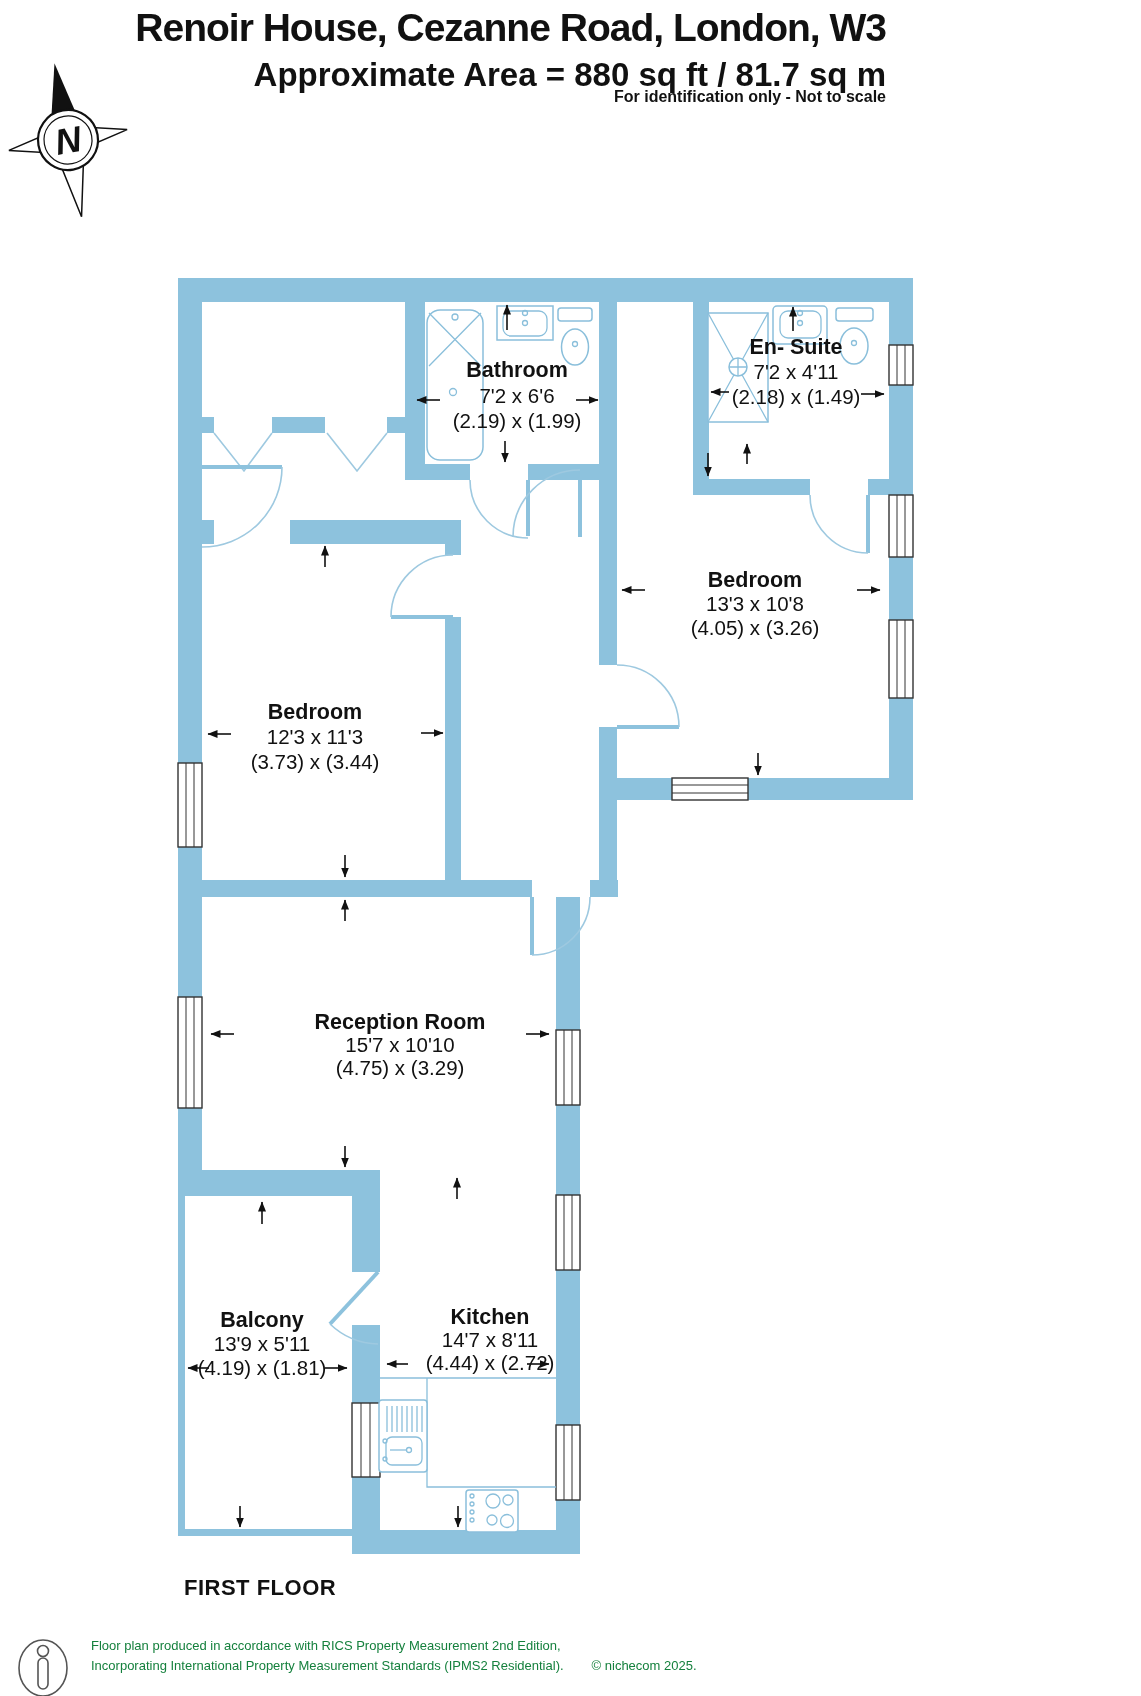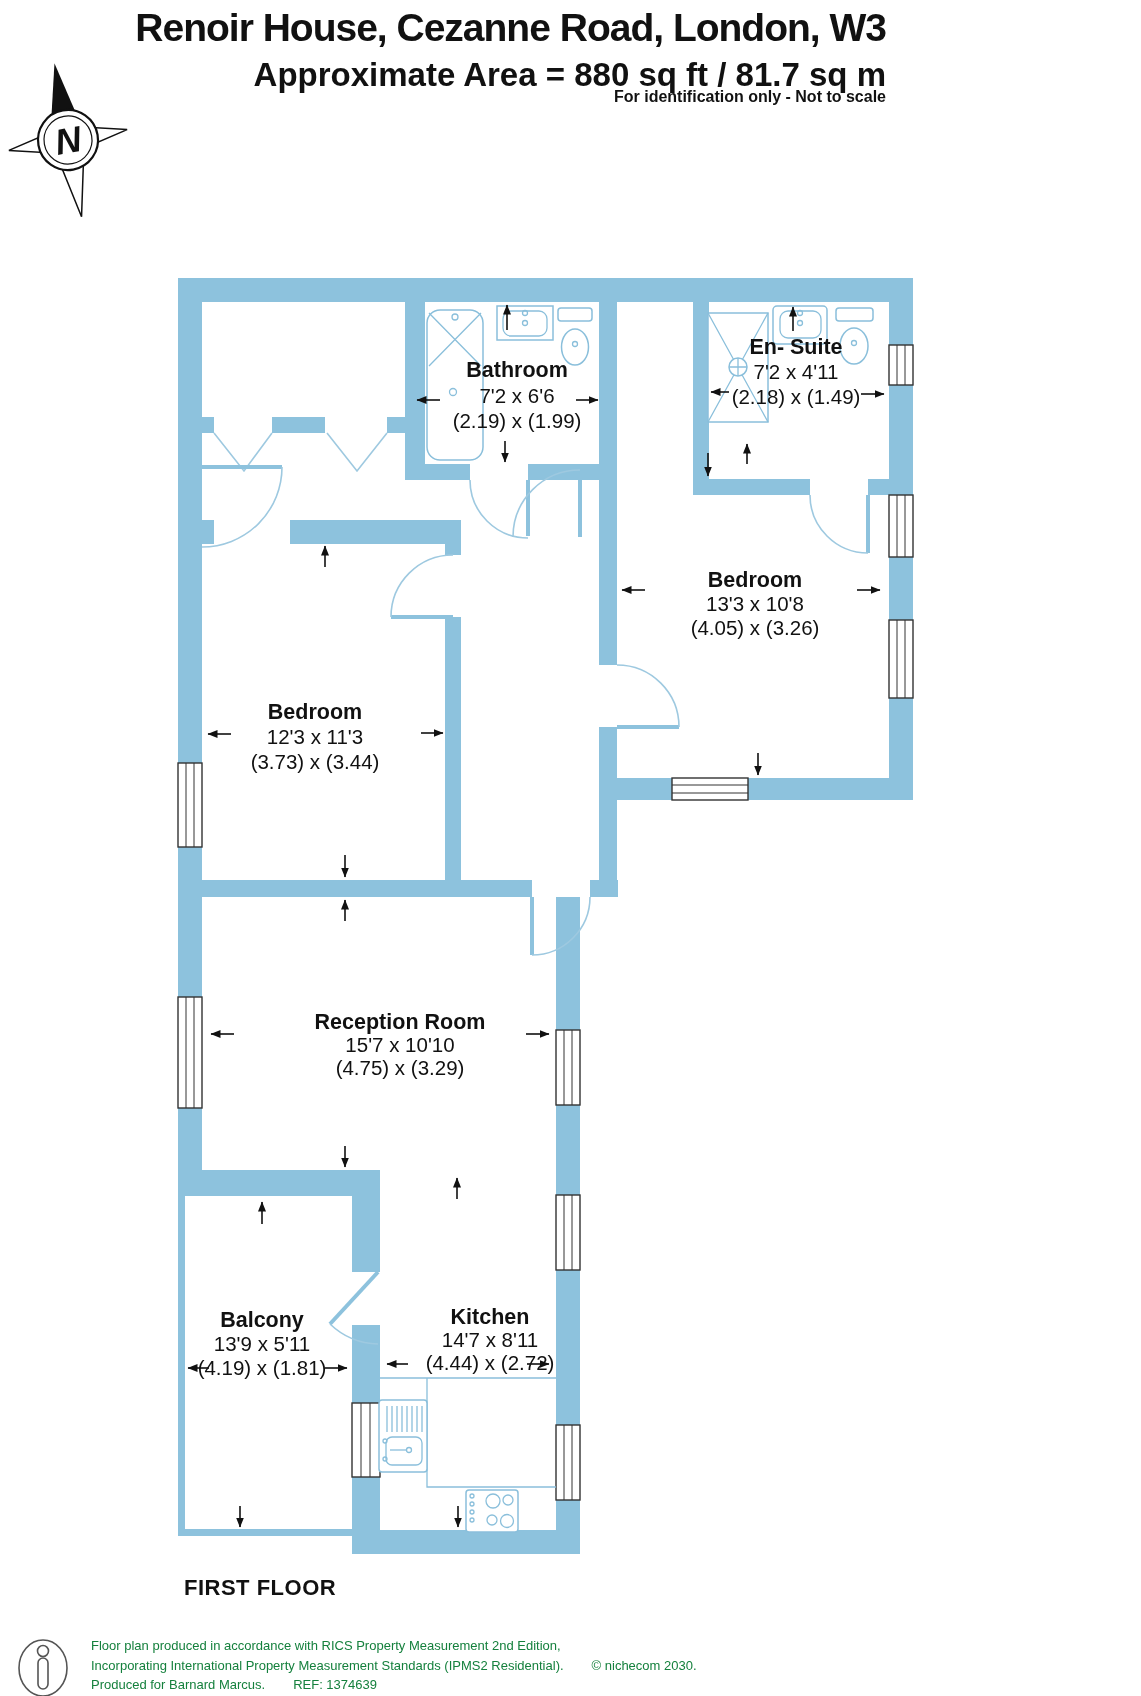--- a/index.html
+++ b/index.html
@@ -328,20 +328,17 @@
       <circle class="personicon" cx="43" cy="1651" r="5.5"></circle>
       <rect class="personicon" x="38" y="1658" width="10" height="31" rx="5"></rect>
     </g>
   </svg>
 
   <div class="floorlabel">FIRST FLOOR</div>
 
   <div class="footer">
     <div>Floor plan produced in accordance with RICS Property Measurement 2nd Edition,</div>
     <div>
-      <span>Incorporating International Property Measurement Standards (IPMS2 Residential).</span><span class="copyright">© nichecom 2030.</span>
-    </div>
-    <div>
-      <span>Produced for Barnard Marcus.</span><span class="ref">REF: 1374639</span>
+      <span>Incorporating International Property Measurement Standards (IPMS2 Residential).</span><span class="copyright">© nichecom 2025.</span>
     </div>
   </div>
 
 </div>
 
 </body></html>

